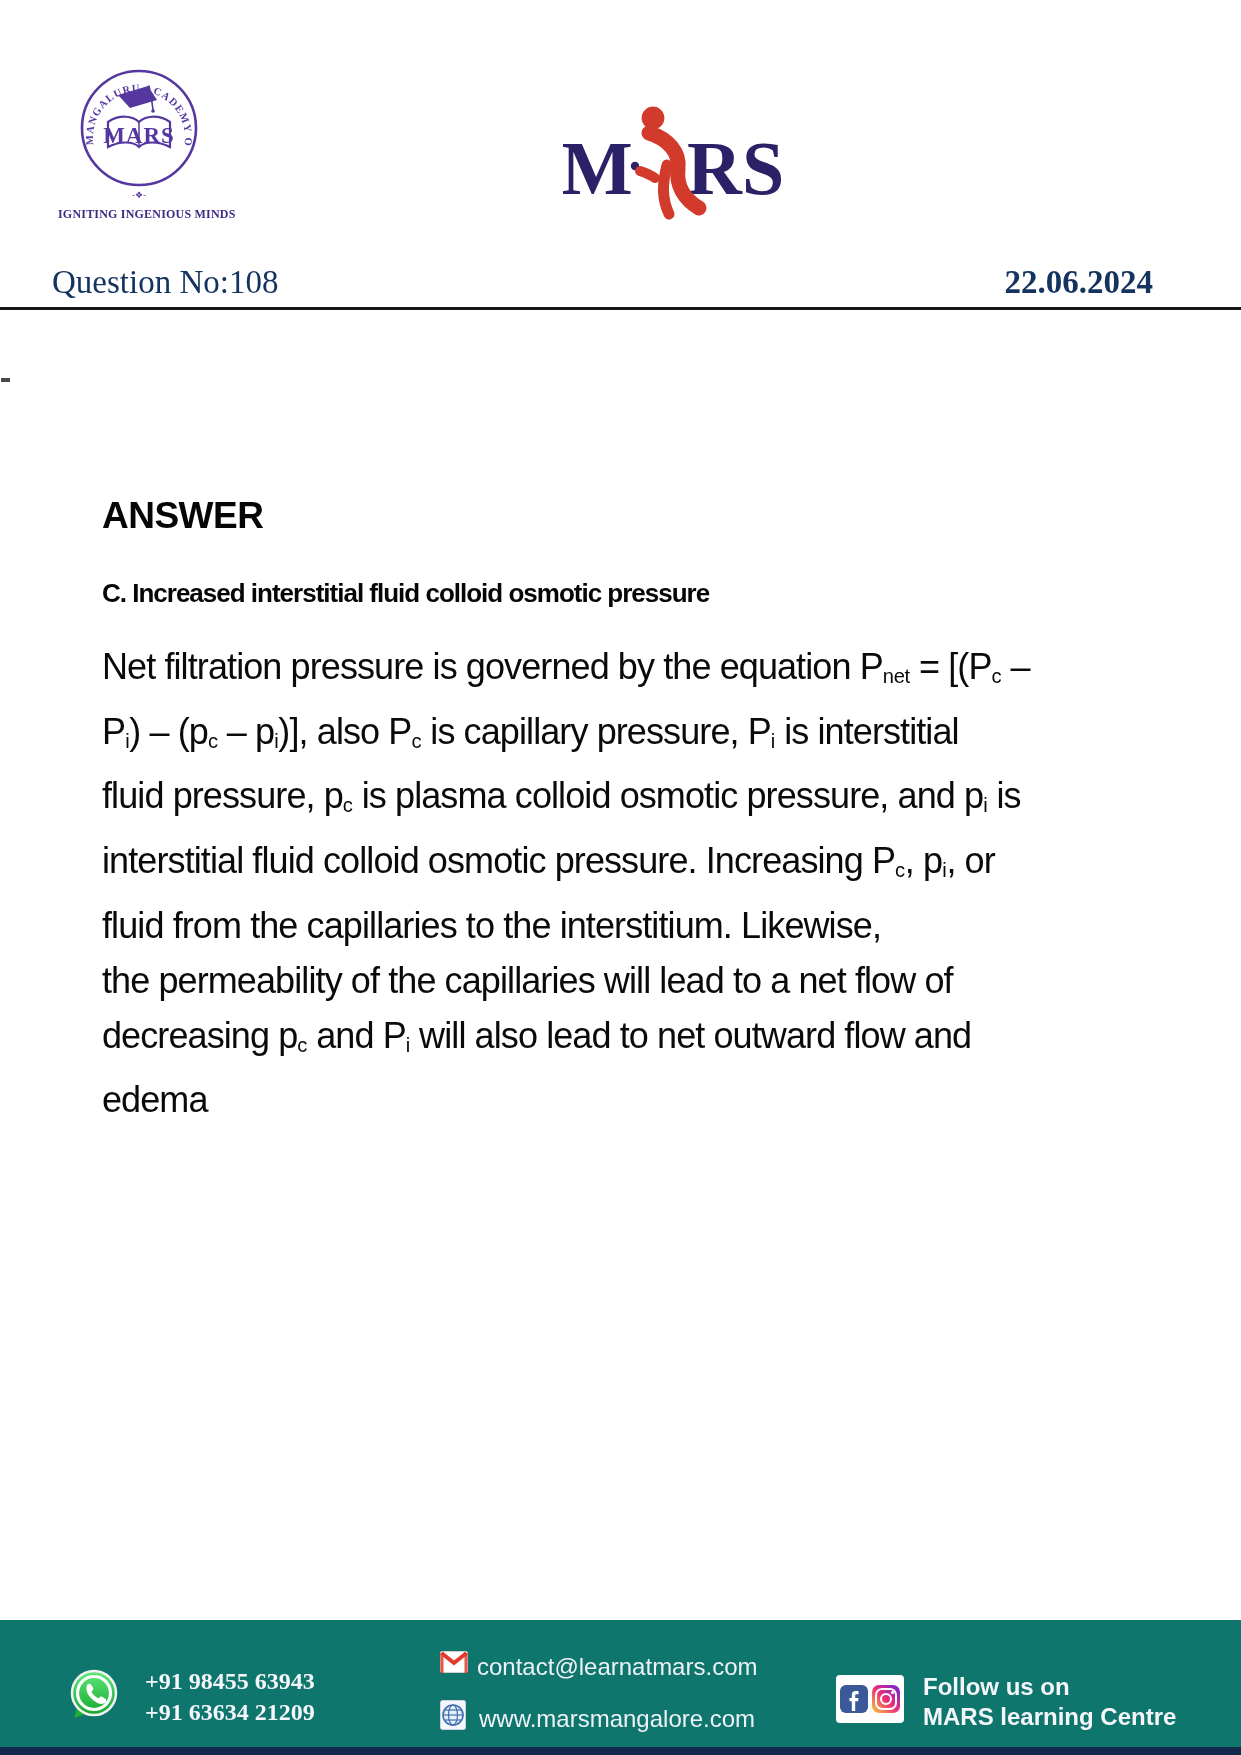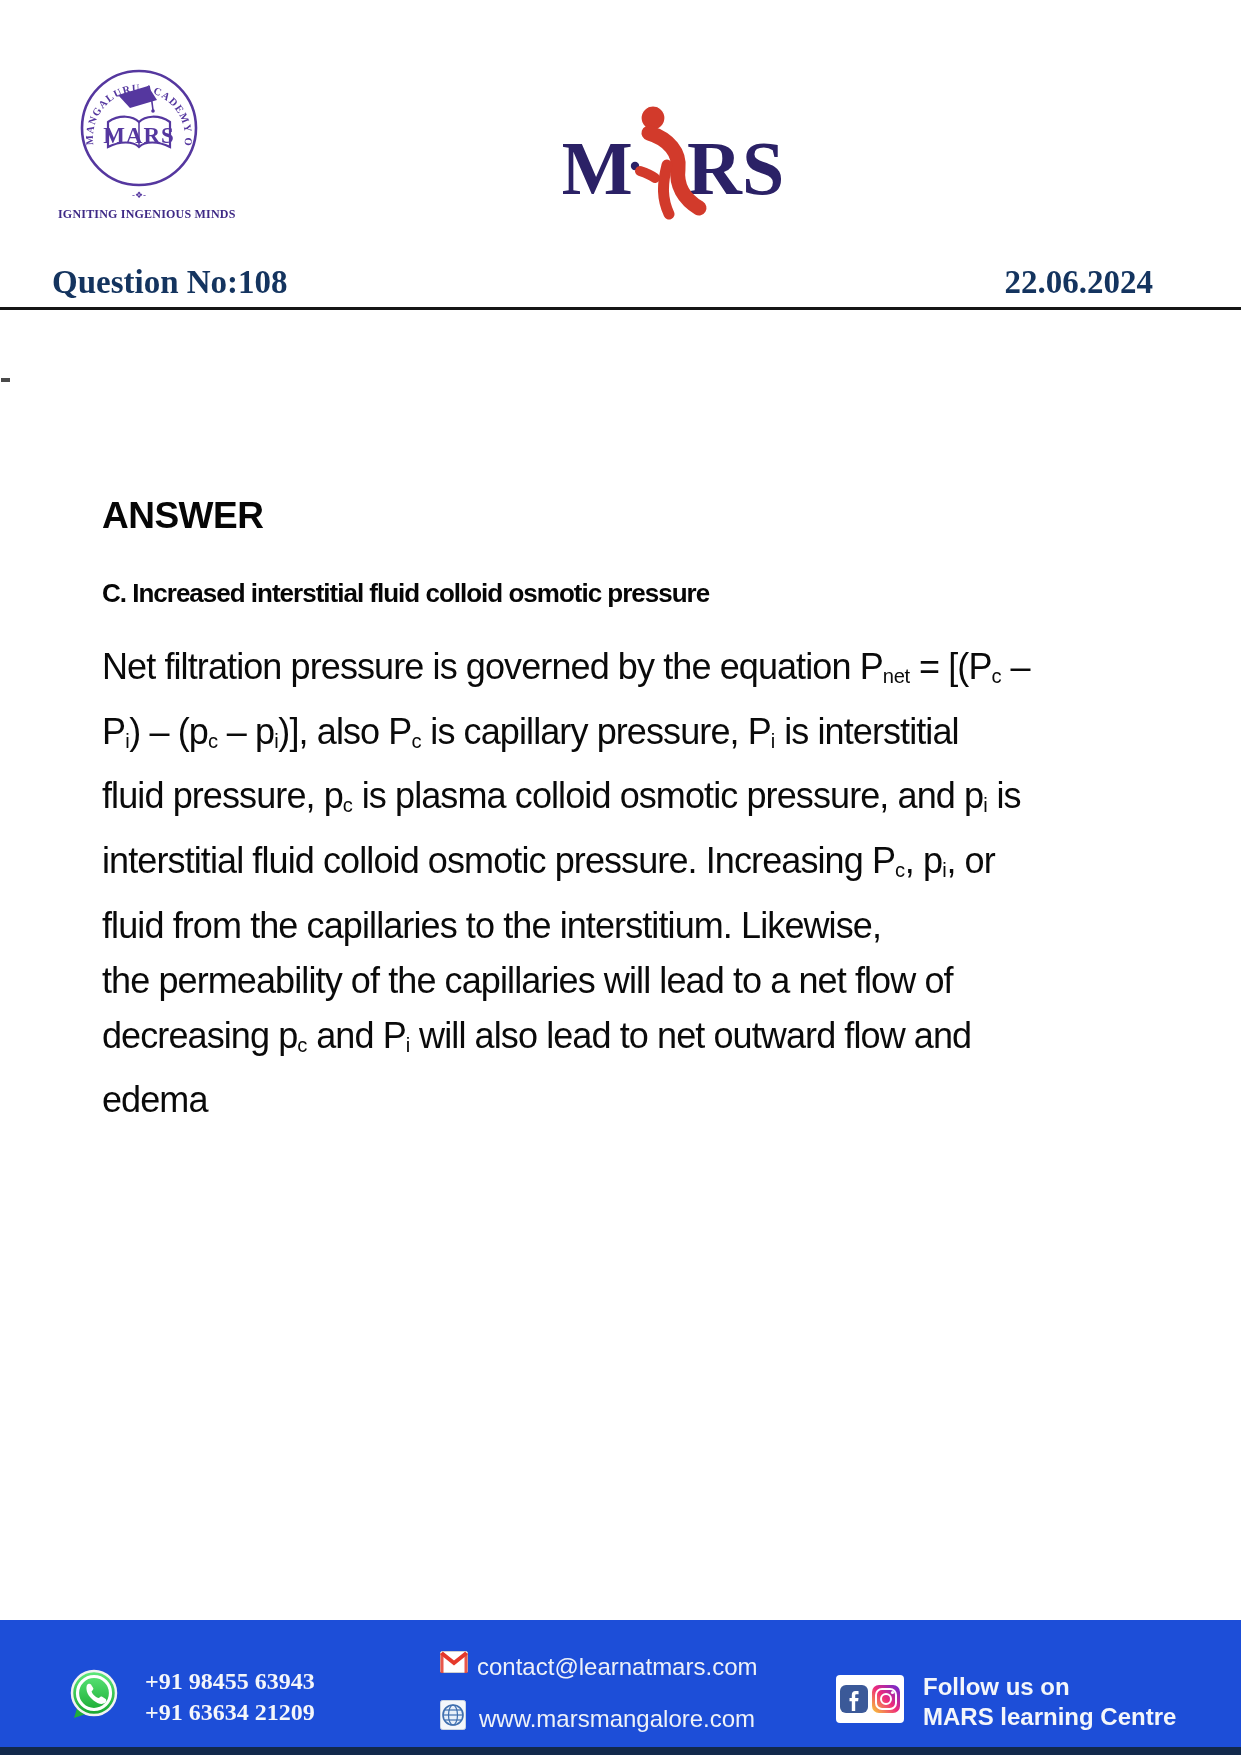--- a/index.html
+++ b/index.html
@@ -5,38 +5,38 @@
   html,body{margin:0;padding:0;background:#e8e8e8;}
   .page{position:relative;width:1241px;height:1755px;background:#ffffff;overflow:hidden;
         font-family:"Liberation Sans",sans-serif;margin:0 auto;}
 
   
   .seal{position:absolute;left:58px;top:50px;width:162px;text-align:center;}
   .seal-tagline{margin-top:1px;font-size:12px;font-weight:bold;color:#3f2a86;
                 letter-spacing:.2px;white-space:nowrap;font-family:"Liberation Serif",serif;}
   .brand{position:absolute;left:563px;top:103px;width:218px;height:118px;}
   .q-label{position:absolute;left:52px;top:264px;font-family:"Liberation Serif",serif;
-           font-weight:bold;font-size:33px;color:#14345f;white-space:nowrap;}
+           font-weight:normal;font-size:33px;color:#14345f;white-space:nowrap;}
   .q-date{position:absolute;right:88px;top:264px;font-family:"Liberation Serif",serif;
           font-weight:bold;font-size:33px;color:#14345f;white-space:nowrap;}
   .rule{position:absolute;left:0;top:307px;width:100%;height:3px;background:#161616;}
   .stray-dash{position:absolute;left:1px;top:378px;width:9px;height:4px;background:#4a4a4a;}
 
   
   .answer-heading{position:absolute;left:102px;top:497px;font-size:37px;font-weight:bold;
                   color:#060606;letter-spacing:-.5px;line-height:1;white-space:nowrap;}
   .option-heading{position:absolute;left:102px;top:580px;font-size:26px;font-weight:bold;
                   color:#060606;letter-spacing:-1px;line-height:1;white-space:nowrap;}
   .answer-body{position:absolute;left:102px;top:639px;font-size:36px;color:#0a0a0a;
                letter-spacing:-.9px;line-height:55px;}
   .body-line{white-space:nowrap;}
   .body-line sub{font-size:.56em;vertical-align:-0.18em;letter-spacing:-.3px;}
 
   
-  .footer{position:absolute;left:0;top:1620px;width:1241px;height:135px;background:#1d4ed8;}
+  .footer{position:absolute;left:0;top:1620px;width:1241px;height:135px;background:#0f766e;}
   .footer-bottom-bar{position:absolute;left:0;bottom:0;width:100%;height:8px;background:#12294b;}
   .wa-icon{position:absolute;left:69px;top:49px;width:50px;height:50px;}
   .phones{position:absolute;left:145px;top:46px;color:#f4f6fa;
           font-family:"Liberation Serif",serif;font-weight:bold;font-size:24px;line-height:31px;
           white-space:nowrap;}
   .mail-icon{position:absolute;left:440px;top:31px;width:28px;height:22px;}
   .email-text{position:absolute;left:477px;top:33px;font-size:24px;color:#eef2f8;white-space:nowrap;}
   .globe-icon{position:absolute;left:440px;top:80px;width:26px;height:30px;}
   .site-text{position:absolute;left:479px;top:85px;font-size:24px;color:#eef2f8;white-space:nowrap;}
   .social-box{position:absolute;left:836px;top:55px;width:68px;height:48px;background:#ffffff;

